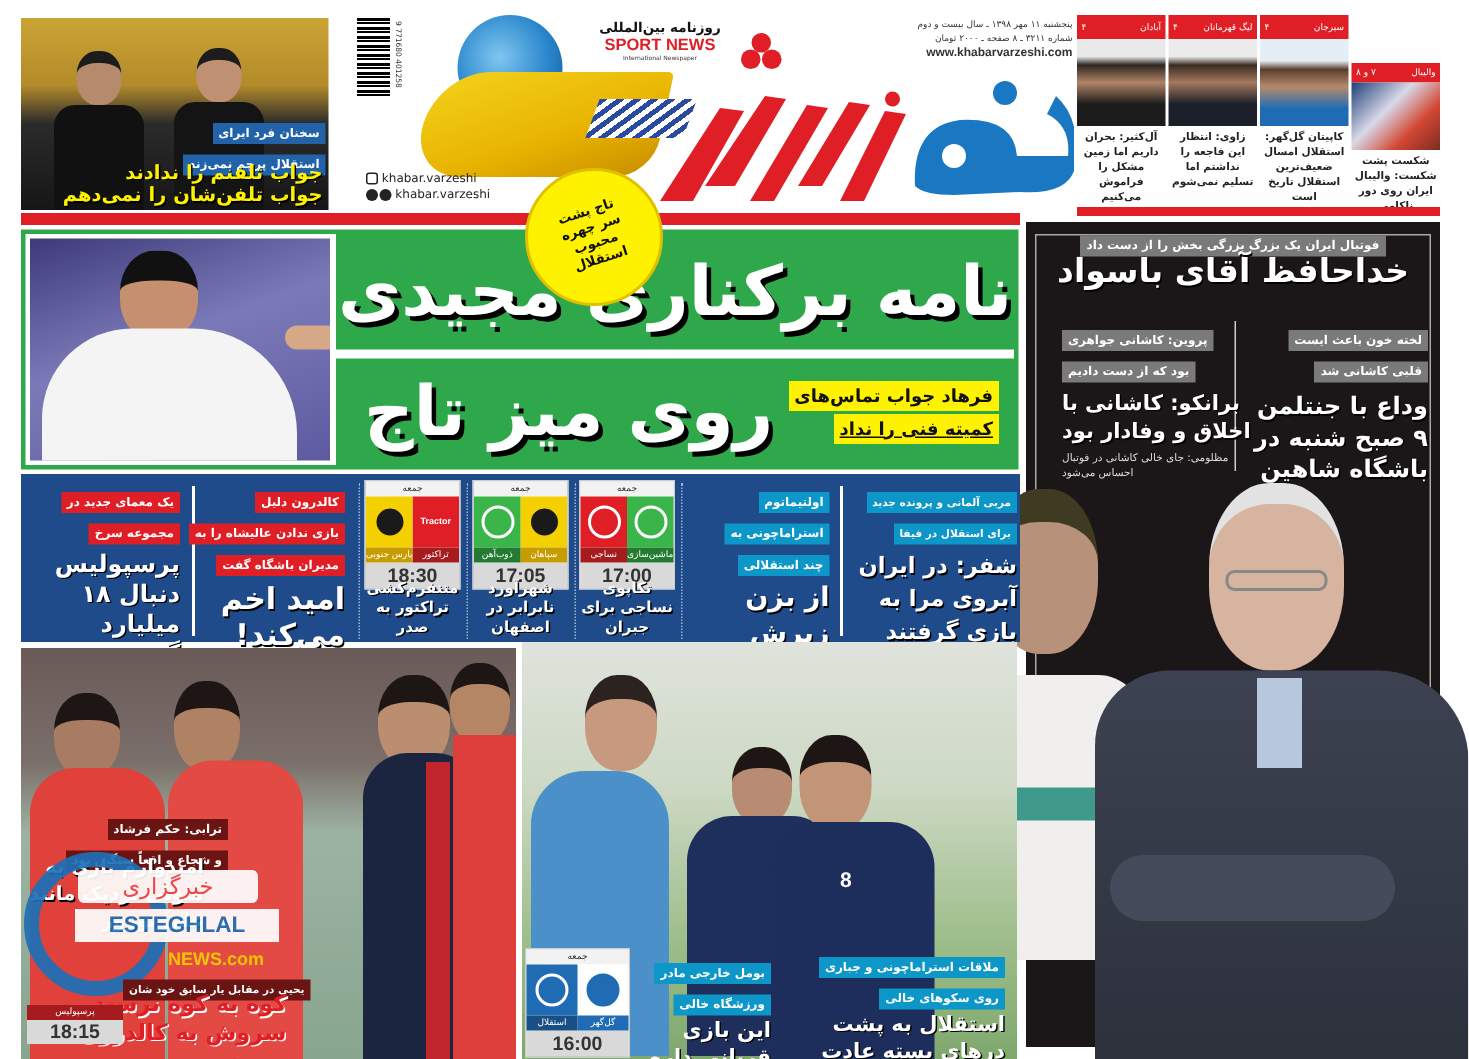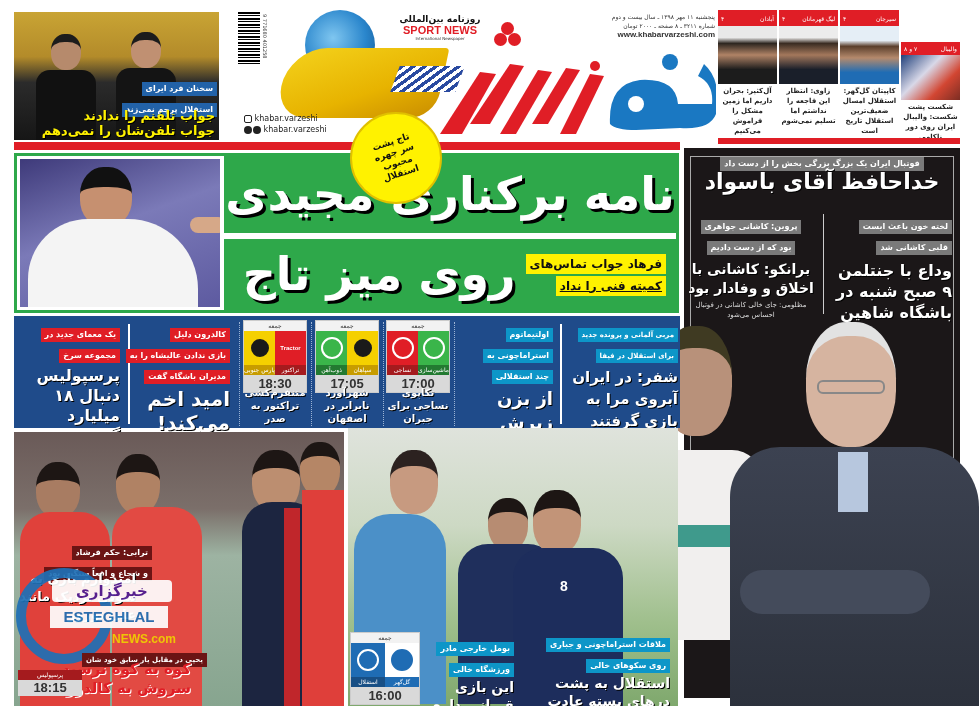--- a/index.html
+++ b/index.html
@@ -159,21 +159,21 @@
   <div class="abs" style="left:0;right:0;top:3px;text-align:center;">
     <span class="tag tag-gray" style="font-size:8px;">فوتبال ایران یک بزرگ بزرگی بخش را از دست داد</span>
   </div>
   <div class="abs hl" style="left:0;right:0;top:22px;text-align:center;font-size:22px;">خداحافظ آقای باسواد</div>
   <div class="abs" style="right:8px;top:66px;width:128px;text-align:right;">
     <div class="tag tag-gray">لخته خون باعث ایست</div><br>
     <div class="tag tag-gray">قلبی کاشانی شد</div>
     <div class="hl" style="font-size:16px;line-height:21px;margin-top:4px;">وداع با جنتلمن ۹ صبح شنبه در باشگاه شاهین</div>
   </div>
   <div class="abs" style="left:139px;top:66px;width:1px;height:100px;background:#ccc;"></div>
-  <div class="abs" style="left:4px;top:66px;width:126px;text-align:center;">
+  <div class="abs" style="left:24px;top:66px;width:126px;text-align:left;">
     <div class="tag tag-gray">پروین: کاشانی جواهری</div><br>
     <div class="tag tag-gray">بود که از دست دادیم</div>
     <div class="hl" style="font-size:14px;line-height:19px;margin-top:4px;">برانکو: کاشانی با اخلاق و وفادار بود</div>
     <div style="font-size:7px;color:#ddd;line-height:10px;margin-top:2px;">مظلومی: جای خالی کاشانی در فوتبال احساس می‌شود</div>
   </div>
 </div>
 
 <div class="photo" style="left:632px;top:320px;width:130px;height:386px;background:transparent;">
   <div style="position:absolute;left:28px;top:6px;width:72px;height:110px;border-radius:45%;background:#b8917a;border-top:22px solid #3f3a22;"></div>
   <div style="position:absolute;left:0;top:130px;width:130px;height:190px;background:#f1efee;border-radius:30px 30px 0 0;"></div>
@@ -287,22 +287,22 @@
   <div style="position:absolute;left:288px;top:58px;width:44px;height:220px;background:#df3f3a;"></div>
 </div>
 <div class="abs" style="left:14px;top:540px;text-align:right;width:140px;padding-right:2px;">
   <div class="tag tag-dark">ترابی: حکم فرشاد</div><br>
   <div class="tag tag-dark">و شجاع و اقعاً سنگین بود</div>
 </div>
 <div class="abs hl" style="left:16px;top:570px;width:120px;font-size:13px;line-height:18px;text-align:right;">امیدوارم بازی به سوئی نزدیک مانند علی نوروز</div>
 
 <div class="abs" style="left:16px;top:568px;width:160px;height:110px;opacity:0.92;">
   <div style="position:absolute;left:0;top:0;width:96px;height:96px;border-radius:50%;border:10px solid #1e70b6;"></div>
-  <div style="position:absolute;left:36px;top:12px;width:120px;height:22px;background:#fff;border-radius:4px;color:#4c1d95;font-weight:bold;font-size:15px;text-align:center;line-height:22px;">خبرگزاری</div>
-  <div style="position:absolute;left:34px;top:38px;width:118px;height:22px;background:#fff;color:#1e70b6;font-weight:bold;font-size:15px;text-align:center;line-height:22px;font-family:'Liberation Sans',sans-serif;direction:ltr;">ESTEGHLAL</div>
+  <div style="position:absolute;left:36px;top:12px;width:120px;height:22px;background:#fff;border-radius:4px;color:#ef4444;font-weight:normal;font-size:15px;text-align:center;line-height:22px;">خبرگزاری</div>
+  <div style="position:absolute;left:34px;top:38px;width:136px;height:22px;background:#fff;color:#1e70b6;font-weight:bold;font-size:15px;text-align:center;line-height:22px;font-family:'Liberation Sans',sans-serif;direction:ltr;">ESTEGHLAL</div>
   <div style="position:absolute;left:96px;top:64px;color:#f0d000;font-weight:bold;font-size:12px;font-family:'Liberation Sans',sans-serif;direction:ltr;">NEWS.com</div>
 </div>
 
 <div class="abs" style="left:82px;top:647px;">
   <span class="tag tag-dark" style="font-size:7px;">یحیی در مقابل یار سابق خود شان</span>
 </div>
 <div class="abs" style="left:16px;top:660px;width:175px;text-align:right;">
   <div style="color:#e01e26;font-weight:bold;font-size:15px;line-height:19px;text-shadow:1px 1px 0 #fff;">کوه به کوه نرسید</div>
   <div style="color:#e01e26;font-weight:bold;font-size:15px;line-height:19px;text-shadow:1px 1px 0 #fff;">سروش به کالدرون رسید</div>
 </div>

